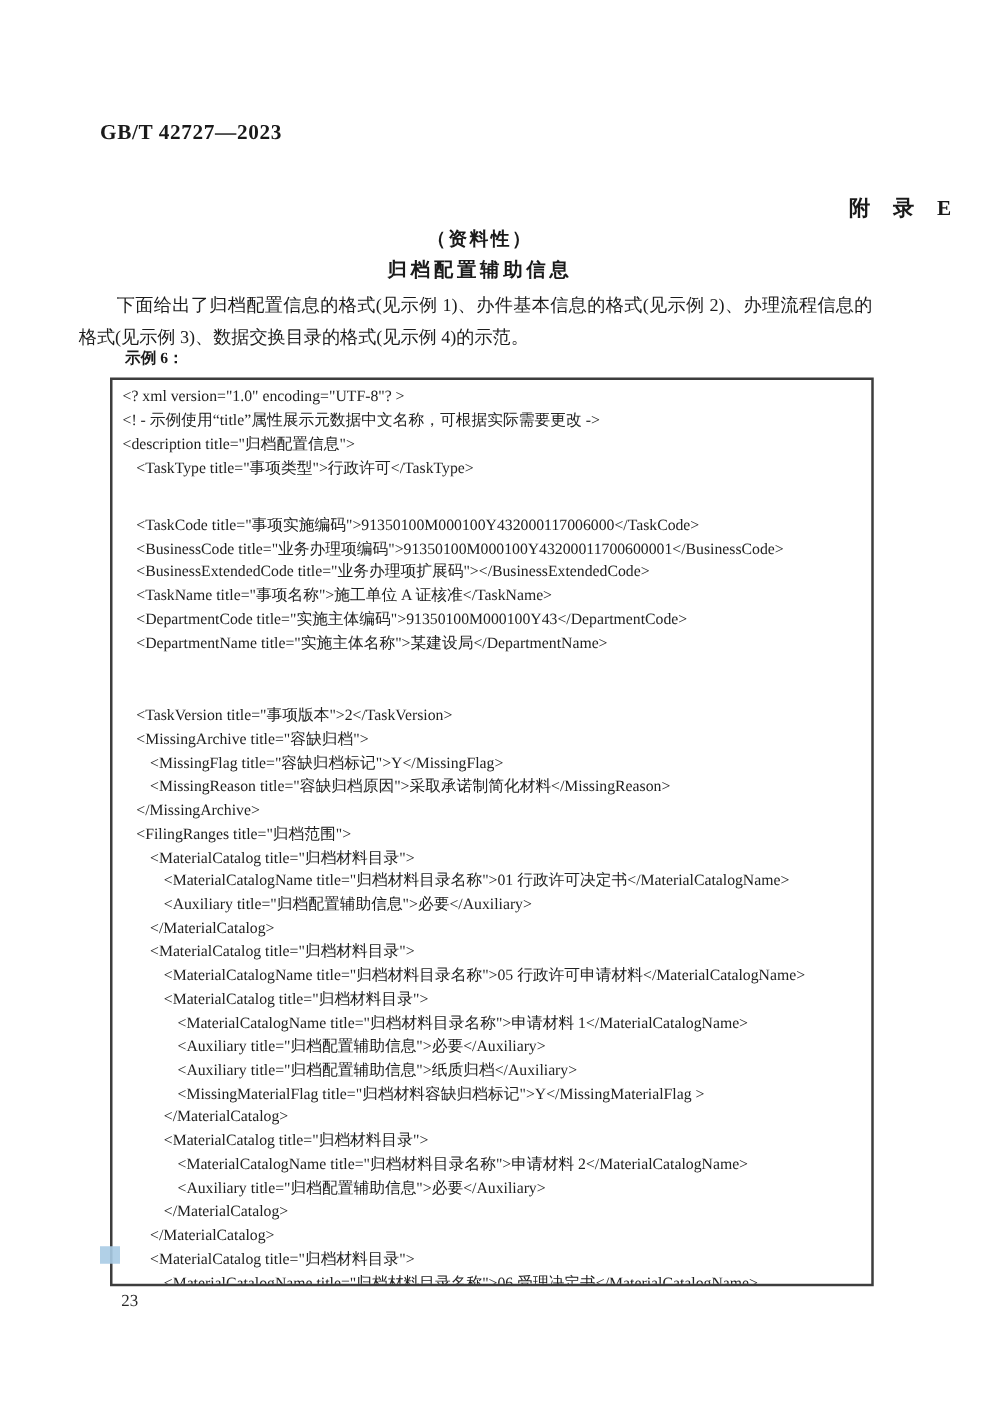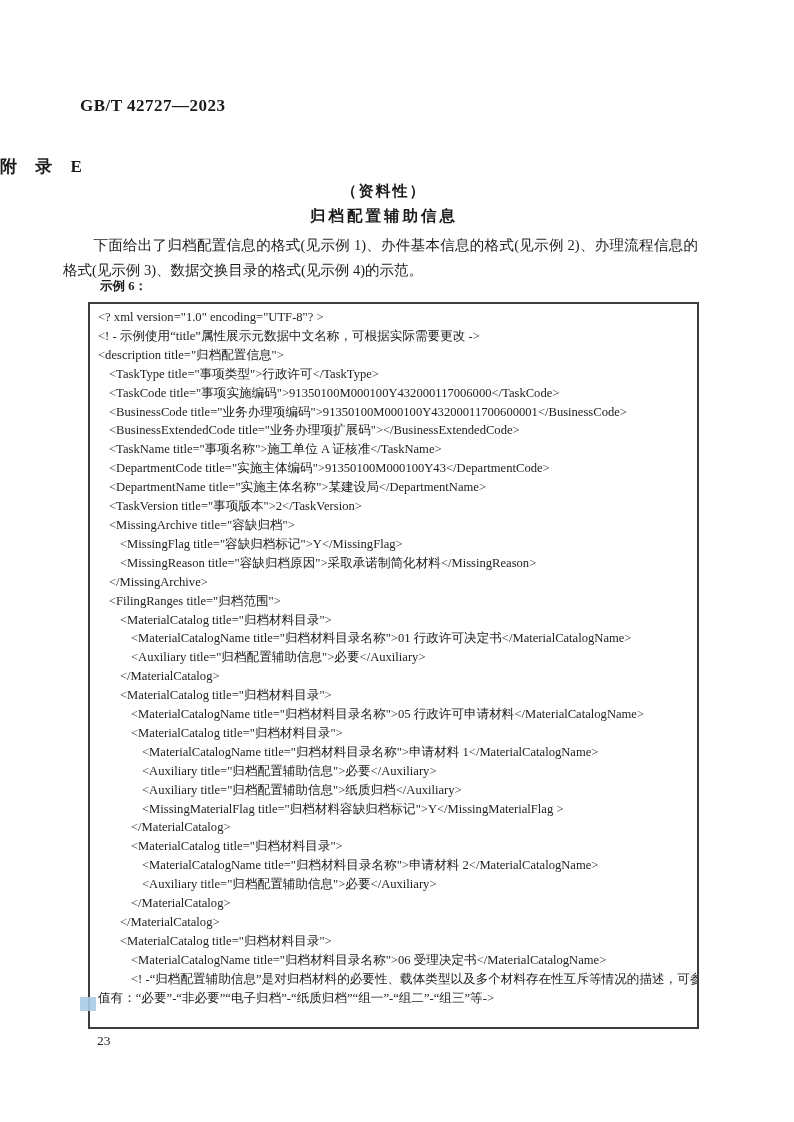--- a/index.html
+++ b/index.html
@@ -23,21 +23,21 @@
     font-size: 17px;
     font-weight: bold;
     letter-spacing: 0.5px;
     color: #1a1a1a;
   }
   .appendix-label {
     position: absolute;
     left: 0;
     top: 155px;
     width: 100%;
-    text-align: left;
+    text-align: right;
     font-size: 17px;
     font-weight: bold;
     letter-spacing: 7px;
     color: #1a1a1a;
   }
   .appendix-type {
     position: absolute;
     left: 0;
     top: 182px;
     width: 100%;
@@ -127,27 +127,27 @@
 
   <div class="intro">下面给出了归档配置信息的格式(见示例 1)、办件基本信息的格式(见示例 2)、办理流程信息的格式(见示例 3)、数据交换目录的格式(见示例 4)的示范。</div>
 
   <div class="example-label">示例 6：</div>
 
   <div class="code-box">
       <div class="code-line" style="padding-left: 0px;">&lt;? xml version="1.0" encoding="UTF-8"? &gt;</div>
       <div class="code-line" style="padding-left: 0px;">&lt;! - 示例使用“title”属性展示元数据中文名称，可根据实际需要更改 -&gt;</div>
       <div class="code-line" style="padding-left: 0px;">&lt;description title="归档配置信息"&gt;</div>
       <div class="code-line" style="padding-left: 11px;">&lt;TaskType title="事项类型"&gt;行政许可&lt;/TaskType&gt;</div>
-      <div class="code-line" style="padding-left: 11px;">&lt;TaskCode title="事项实施编码"&gt;91350100M000100Y432000117006000&lt;/TaskCode&gt;</div>
+      <div class="code-line" style="padding-left: 11px; margin-top: 27px;">&lt;TaskCode title="事项实施编码"&gt;91350100M000100Y432000117006000&lt;/TaskCode&gt;</div>
       <div class="code-line" style="padding-left: 11px;">&lt;BusinessCode title="业务办理项编码"&gt;91350100M000100Y43200011700600001&lt;/BusinessCode&gt;</div>
       <div class="code-line" style="padding-left: 11px;">&lt;BusinessExtendedCode title="业务办理项扩展码"&gt;&lt;/BusinessExtendedCode&gt;</div>
       <div class="code-line" style="padding-left: 11px;">&lt;TaskName title="事项名称"&gt;施工单位 A 证核准&lt;/TaskName&gt;</div>
       <div class="code-line" style="padding-left: 11px;">&lt;DepartmentCode title="实施主体编码"&gt;91350100M000100Y43&lt;/DepartmentCode&gt;</div>
       <div class="code-line" style="padding-left: 11px;">&lt;DepartmentName title="实施主体名称"&gt;某建设局&lt;/DepartmentName&gt;</div>
-      <div class="code-line" style="padding-left: 11px;">&lt;TaskVersion title="事项版本"&gt;2&lt;/TaskVersion&gt;</div>
+      <div class="code-line" style="padding-left: 11px; margin-top: 39px;">&lt;TaskVersion title="事项版本"&gt;2&lt;/TaskVersion&gt;</div>
       <div class="code-line" style="padding-left: 11px;">&lt;MissingArchive title="容缺归档"&gt;</div>
       <div class="code-line" style="padding-left: 22px;">&lt;MissingFlag title="容缺归档标记"&gt;Y&lt;/MissingFlag&gt;</div>
       <div class="code-line" style="padding-left: 22px;">&lt;MissingReason title="容缺归档原因"&gt;采取承诺制简化材料&lt;/MissingReason&gt;</div>
       <div class="code-line" style="padding-left: 11px;">&lt;/MissingArchive&gt;</div>
       <div class="code-line" style="padding-left: 11px;">&lt;FilingRanges title="归档范围"&gt;</div>
       <div class="code-line" style="padding-left: 22px;">&lt;MaterialCatalog title="归档材料目录"&gt;</div>
       <div class="code-line" style="padding-left: 33px;">&lt;MaterialCatalogName title="归档材料目录名称"&gt;01 行政许可决定书&lt;/MaterialCatalogName&gt;</div>
       <div class="code-line" style="padding-left: 33px;">&lt;Auxiliary title="归档配置辅助信息"&gt;必要&lt;/Auxiliary&gt;</div>
       <div class="code-line" style="padding-left: 22px;">&lt;/MaterialCatalog&gt;</div>
       <div class="code-line" style="padding-left: 22px;">&lt;MaterialCatalog title="归档材料目录"&gt;</div>

